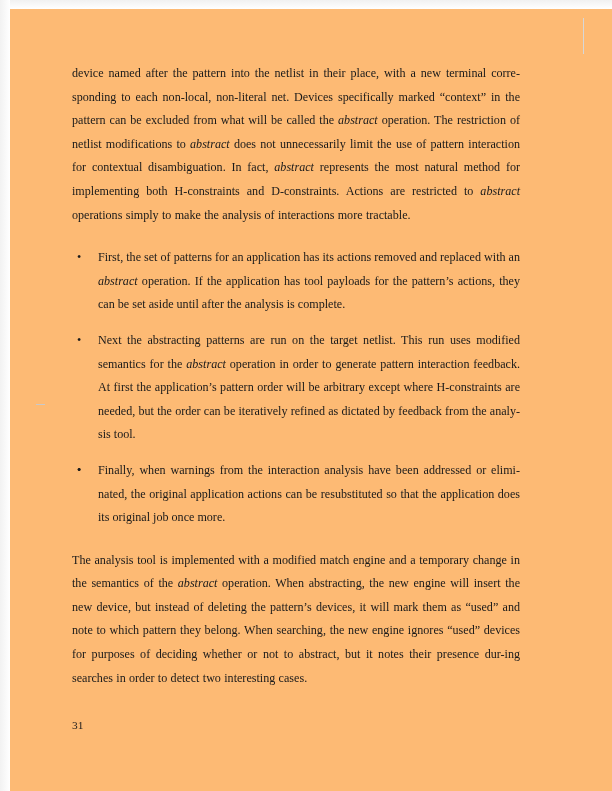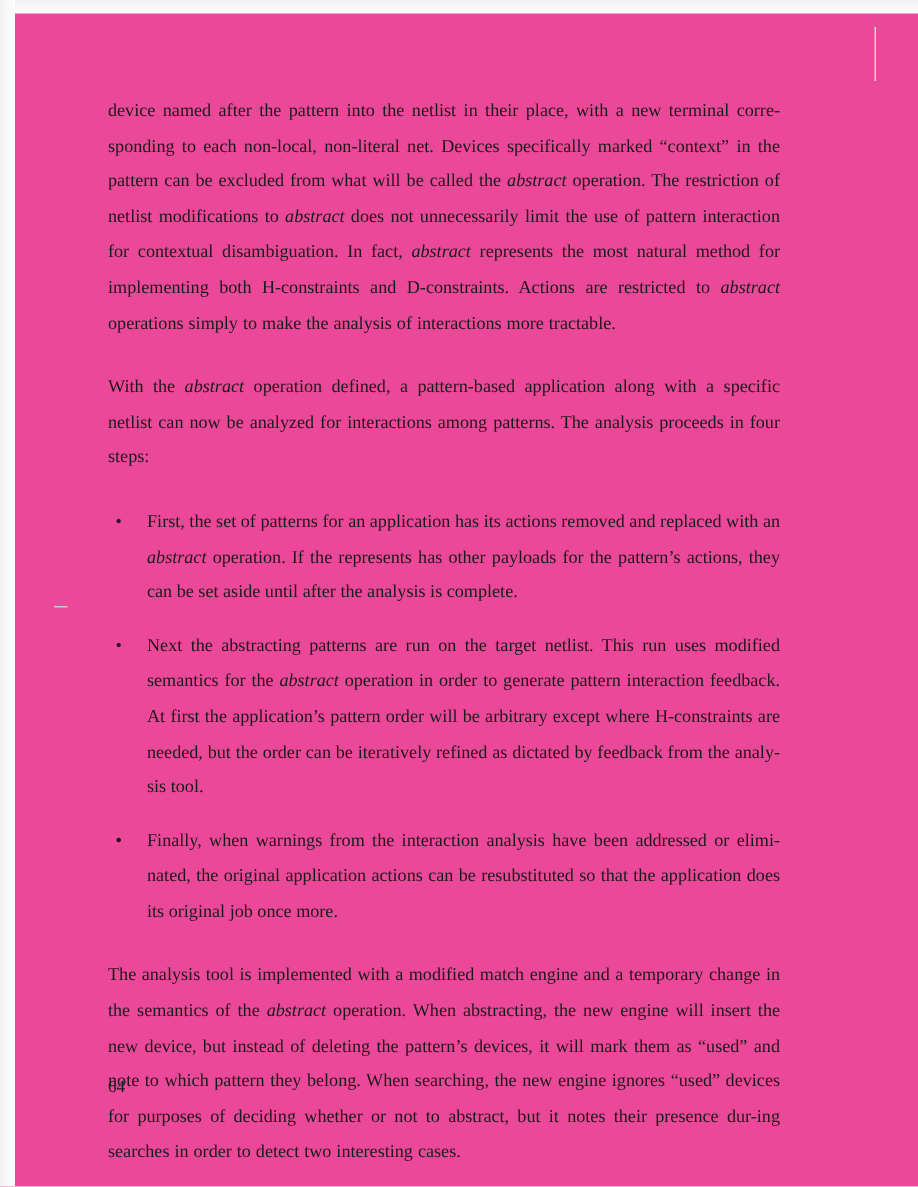--- a/index.html
+++ b/index.html
@@ -13,21 +13,21 @@
     position: relative;
     font-family: "Liberation Serif", serif;
     color: #1a1a1a;
   }
   .page {
     position: absolute;
     top: 0;
     left: 0;
     width: 612px;
     height: 791px;
-    background: #ec4899;
+    background: #fdba74;
     overflow: hidden;
   }
   .content {
     position: absolute;
     left: 72px;
     top: 62px;
     width: 448px;
   }
   p.para {
     font-size: 12.1px;
@@ -105,37 +105,36 @@
 <body>
 
 <div class="page">
   <div class="scan-shadow-top"></div>
   <div class="scan-shadow-left"></div>
   <div class="edge-mark"></div>
   <div class="side-tick"></div>
 
   <div class="content">
     <p class="para"><span>device named after the pattern into the netlist in their place, with a new terminal corre-sponding to each non-local, non-literal net. Devices specifically marked “context” in the pattern can be excluded from what will be called the </span><em>abstract</em><span> operation. The restriction of netlist modifications to </span><em>abstract</em><span> does not unnecessarily limit the use of pattern interaction for contextual disambiguation. In fact, </span><em>abstract</em><span> represents the most natural method for implementing both H-constraints and D-constraints. Actions are restricted to </span><em>abstract</em><span> operations simply to make the analysis of interactions more tractable.</span></p>
-    <p class="para"><span>With the </span><em>abstract</em><span> operation defined, a pattern-based application along with a specific netlist can now be analyzed for interactions among patterns. The analysis proceeds in four steps:</span></p>
 
     <ul class="bullets">
       <li>
         <span class="dot">•</span>
-        <span class="txt"><span>First, the set of patterns for an application has its actions removed and replaced with an </span><em>abstract</em><span> operation. If the represents has other payloads for the pattern’s actions, they can be set aside until after the analysis is complete.</span></span>
+        <span class="txt"><span>First, the set of patterns for an application has its actions removed and replaced with an </span><em>abstract</em><span> operation. If the application has tool payloads for the pattern’s actions, they can be set aside until after the analysis is complete.</span></span>
       </li>
       <li>
         <span class="dot">•</span>
         <span class="txt"><span>Next the abstracting patterns are run on the target netlist. This run uses modified semantics for the </span><em>abstract</em><span> operation in order to generate pattern interaction feedback. At first the application’s pattern order will be arbitrary except where H-constraints are needed, but the order can be iteratively refined as dictated by feedback from the analy-sis tool.</span></span>
       </li>
       <li>
         <span class="dot">•</span>
       </li>
       <li>
         <span class="dot">•</span>
         <span class="txt"><span>Finally, when warnings from the interaction analysis have been addressed or elimi-nated, the original application actions can be resubstituted so that the application does its original job once more.</span></span>
       </li>
     </ul>
 
     <p class="para"><span>The analysis tool is implemented with a modified match engine and a temporary change in the semantics of the </span><em>abstract</em><span> operation. When abstracting, the new engine will insert the new device, but instead of deleting the pattern’s devices, it will mark them as “used” and note to which pattern they belong. When searching, the new engine ignores “used” devices for purposes of deciding whether or not to abstract, but it notes their presence dur-ing searches in order to detect two interesting cases.</span></p>
   </div>
 
-  <div class="page-number">64</div>
+  <div class="page-number">31</div>
 </div>
 
 </body></html>

